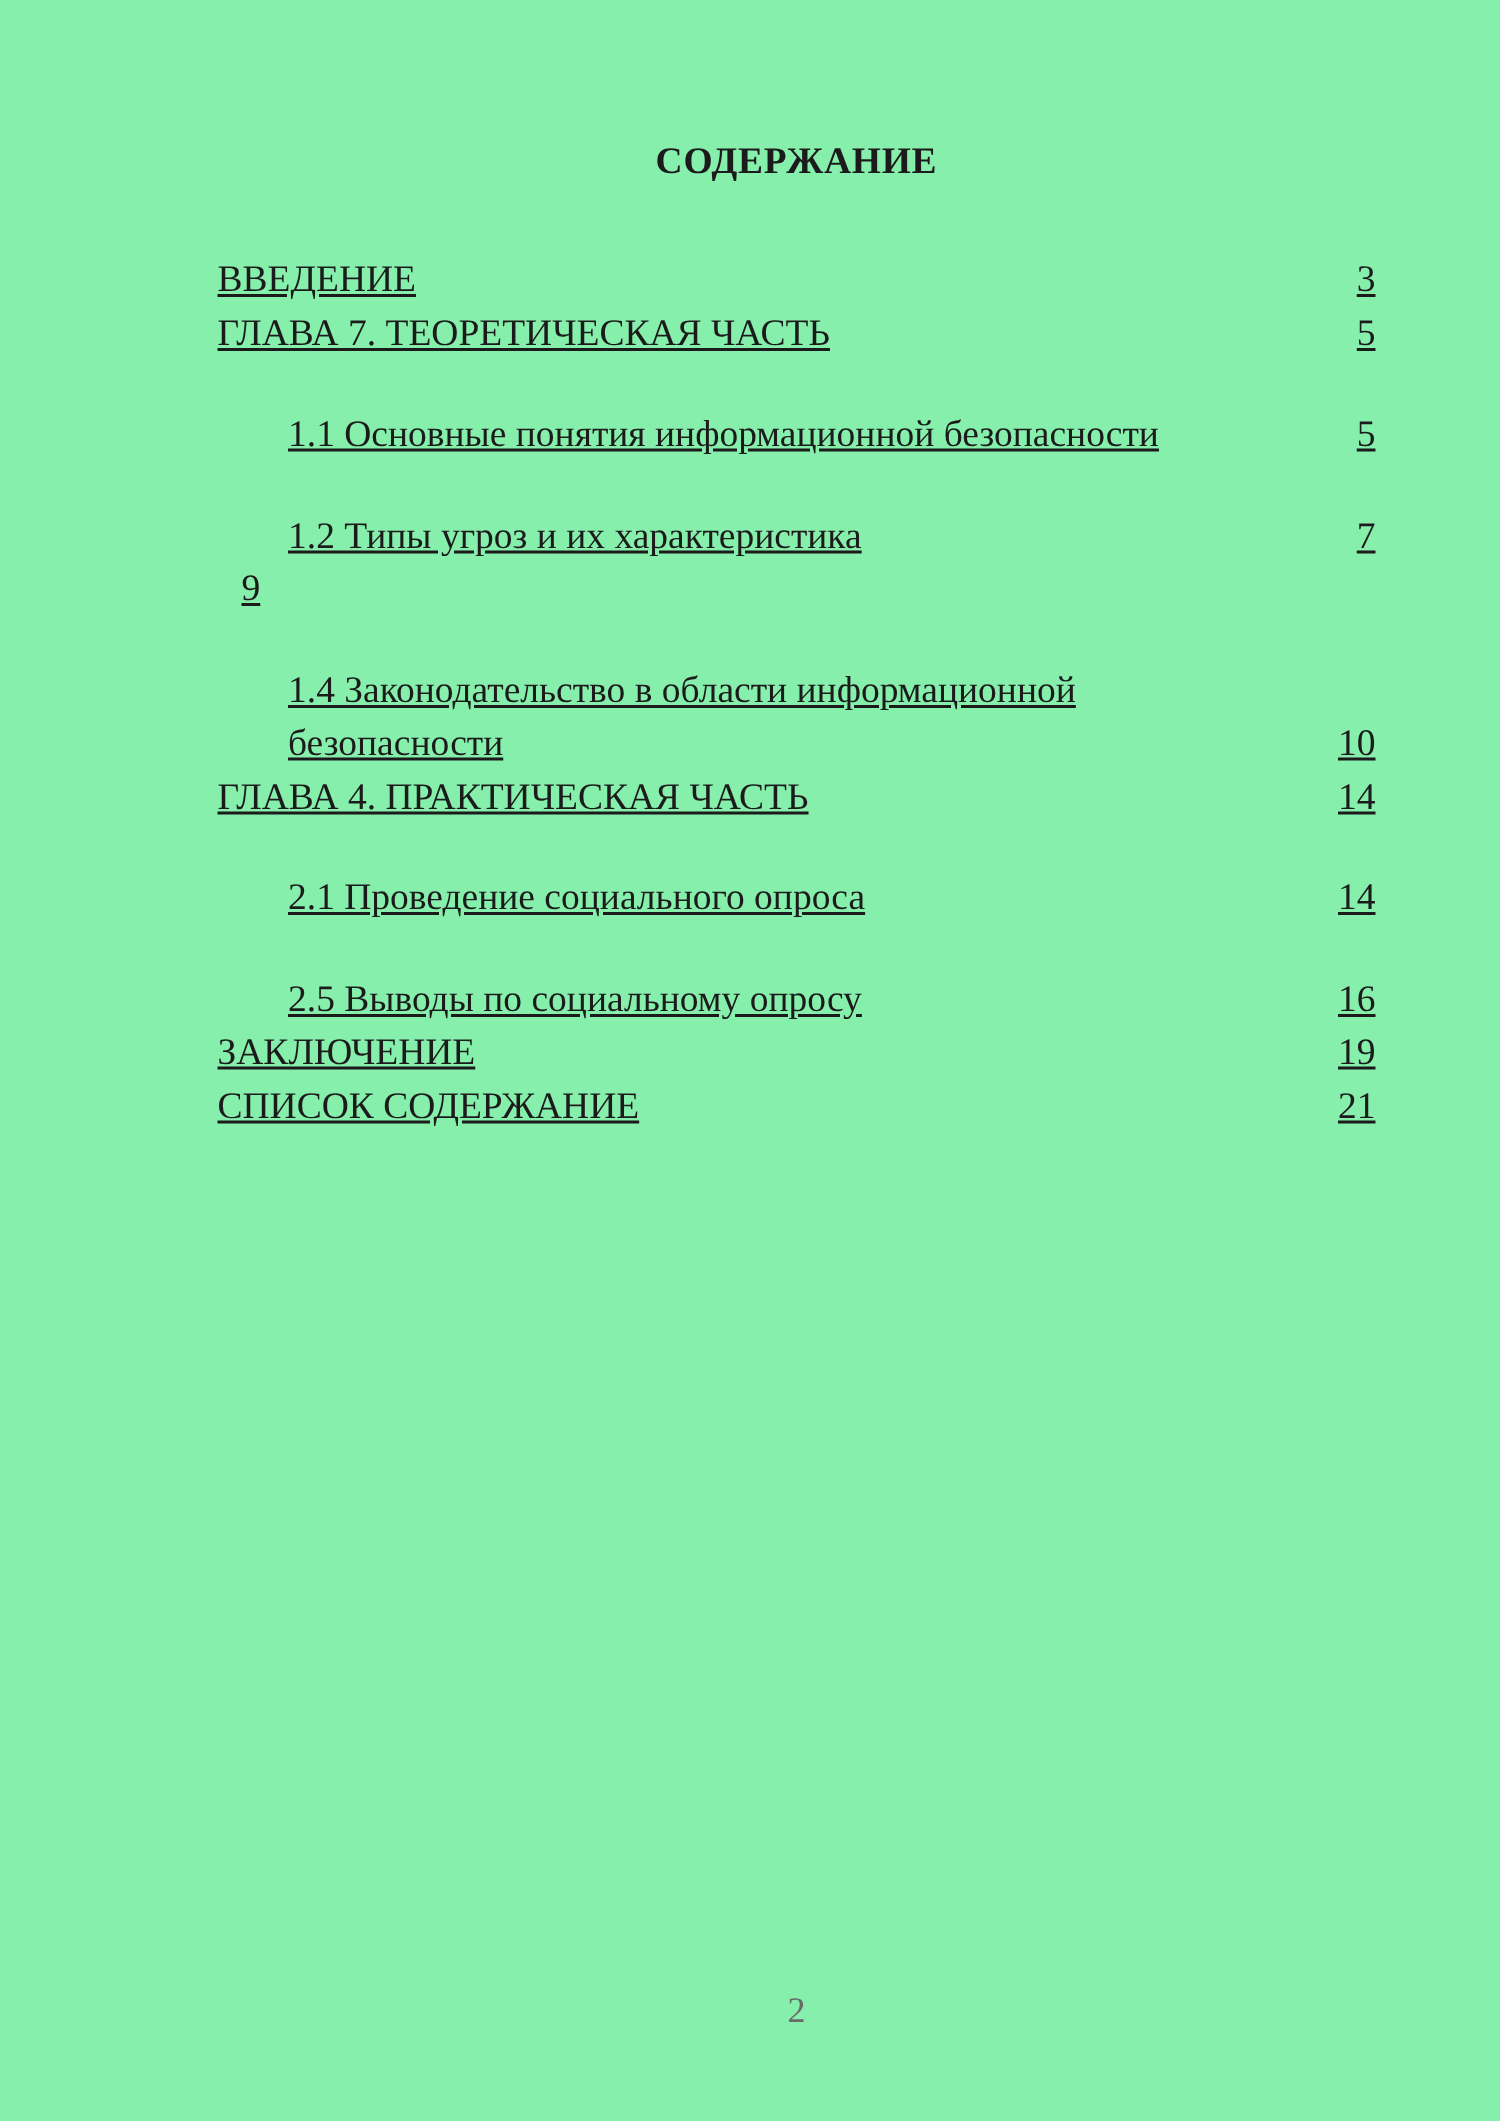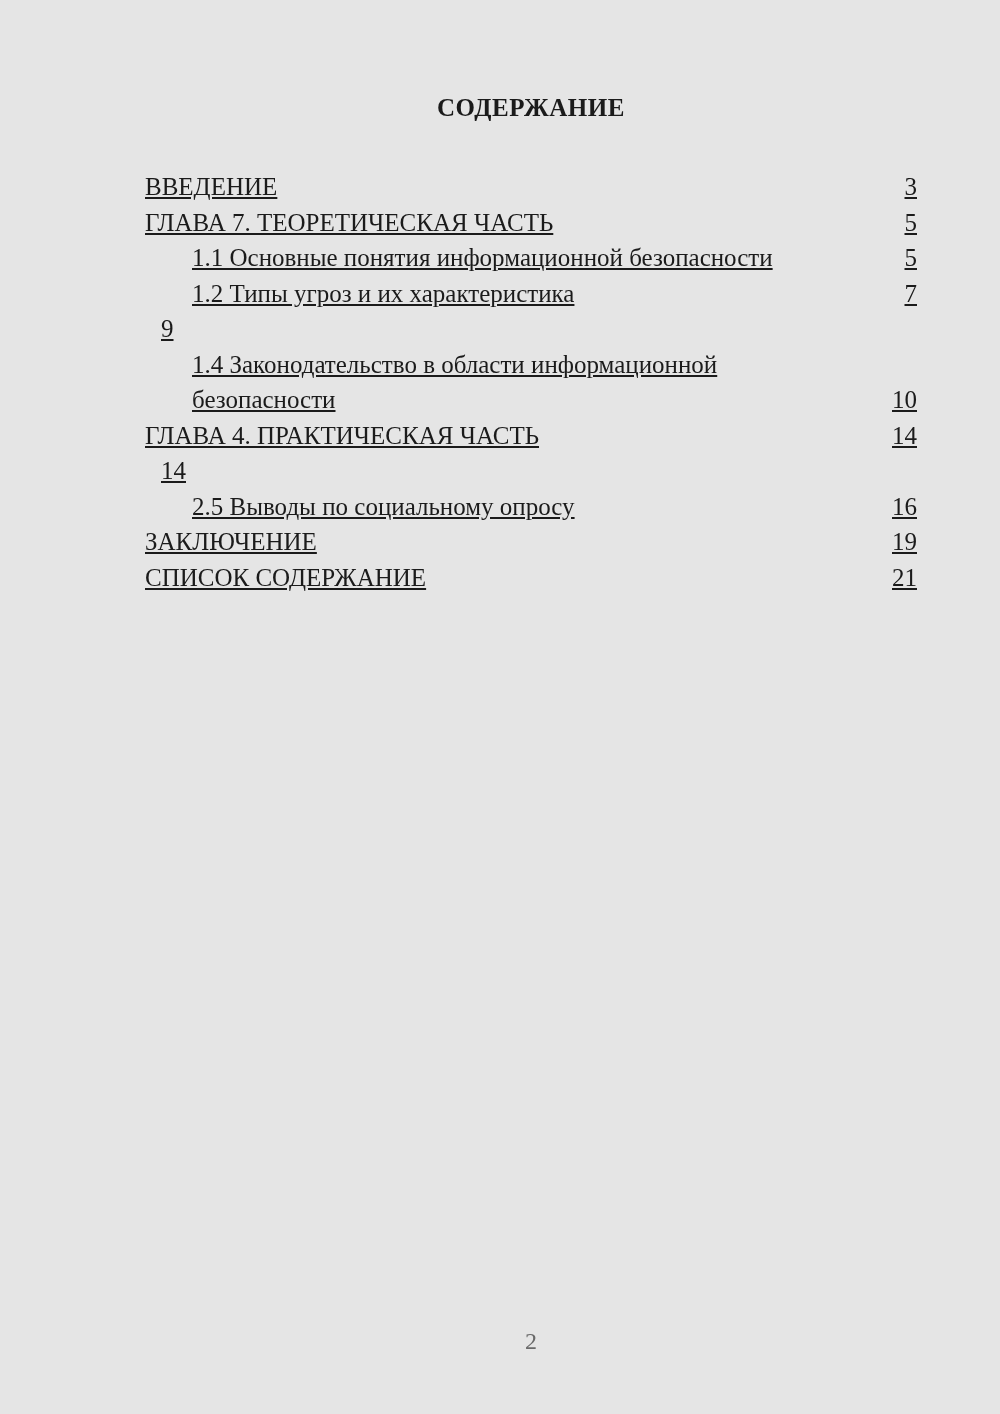--- a/index.html
+++ b/index.html
@@ -4,21 +4,21 @@
 <style>
   html, body {
     margin: 0;
     padding: 0;
     background: #ffffff;
   }
   .page {
     position: relative;
     width: 1000px;
     height: 1414px;
-    background: #e5e5e5;
+    background: #86efac;
     font-family: "Liberation Serif", "DejaVu Serif", serif;
     color: #1b1b1b;
     overflow: hidden;
   }
   .doc-title {
     position: absolute;
     top: 90px;
     left: 145px;
     width: 772px;
     text-align: center;
@@ -39,20 +39,21 @@
     display: flex;
     justify-content: space-between;
     align-items: flex-end;
     text-decoration: underline;
   }
   .toc-label {
     white-space: pre-line;
   }
   .toc-row.level-1 .toc-label {
     padding-left: 47px;
+    margin-top: 32px;
   }
   .toc-page {
     margin-left: 16px;
     flex-shrink: 0;
     text-align: right;
   }
   .footer-page-num {
     position: absolute;
     top: 1324px;
     left: 145px;
@@ -92,20 +93,21 @@
       <div class="toc-row level-1">
         <span class="toc-label">1.4 Законодательство в области информационной
 безопасности</span>
         <span class="toc-page">10</span>
       </div>
       <div class="toc-row level-0">
         <span class="toc-label">ГЛАВА 4. ПРАКТИЧЕСКАЯ ЧАСТЬ</span>
         <span class="toc-page">14</span>
       </div>
       <div class="toc-row level-1">
+        <span class="toc-label">2.1 Проведение социального опроса</span>
         <span class="toc-page">14</span>
       </div>
       <div class="toc-row level-1">
         <span class="toc-label">2.5 Выводы по социальному опросу</span>
         <span class="toc-page">16</span>
       </div>
       <div class="toc-row level-0">
         <span class="toc-label">ЗАКЛЮЧЕНИЕ</span>
         <span class="toc-page">19</span>
       </div>

